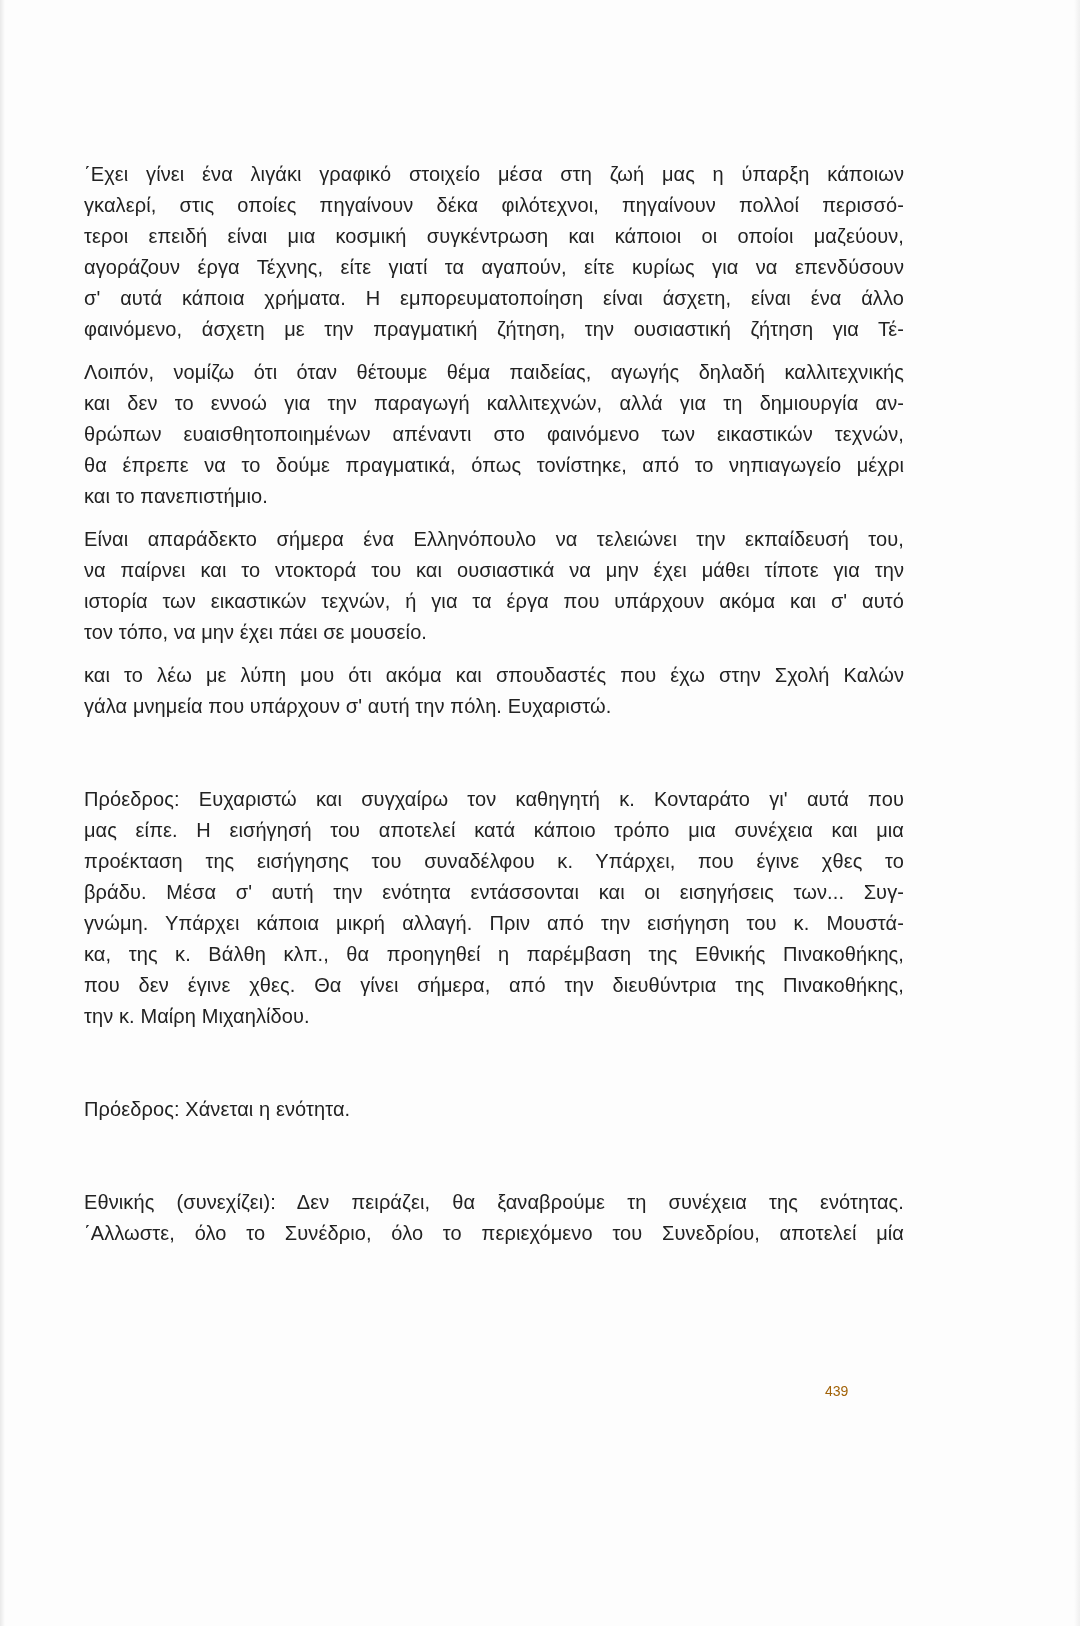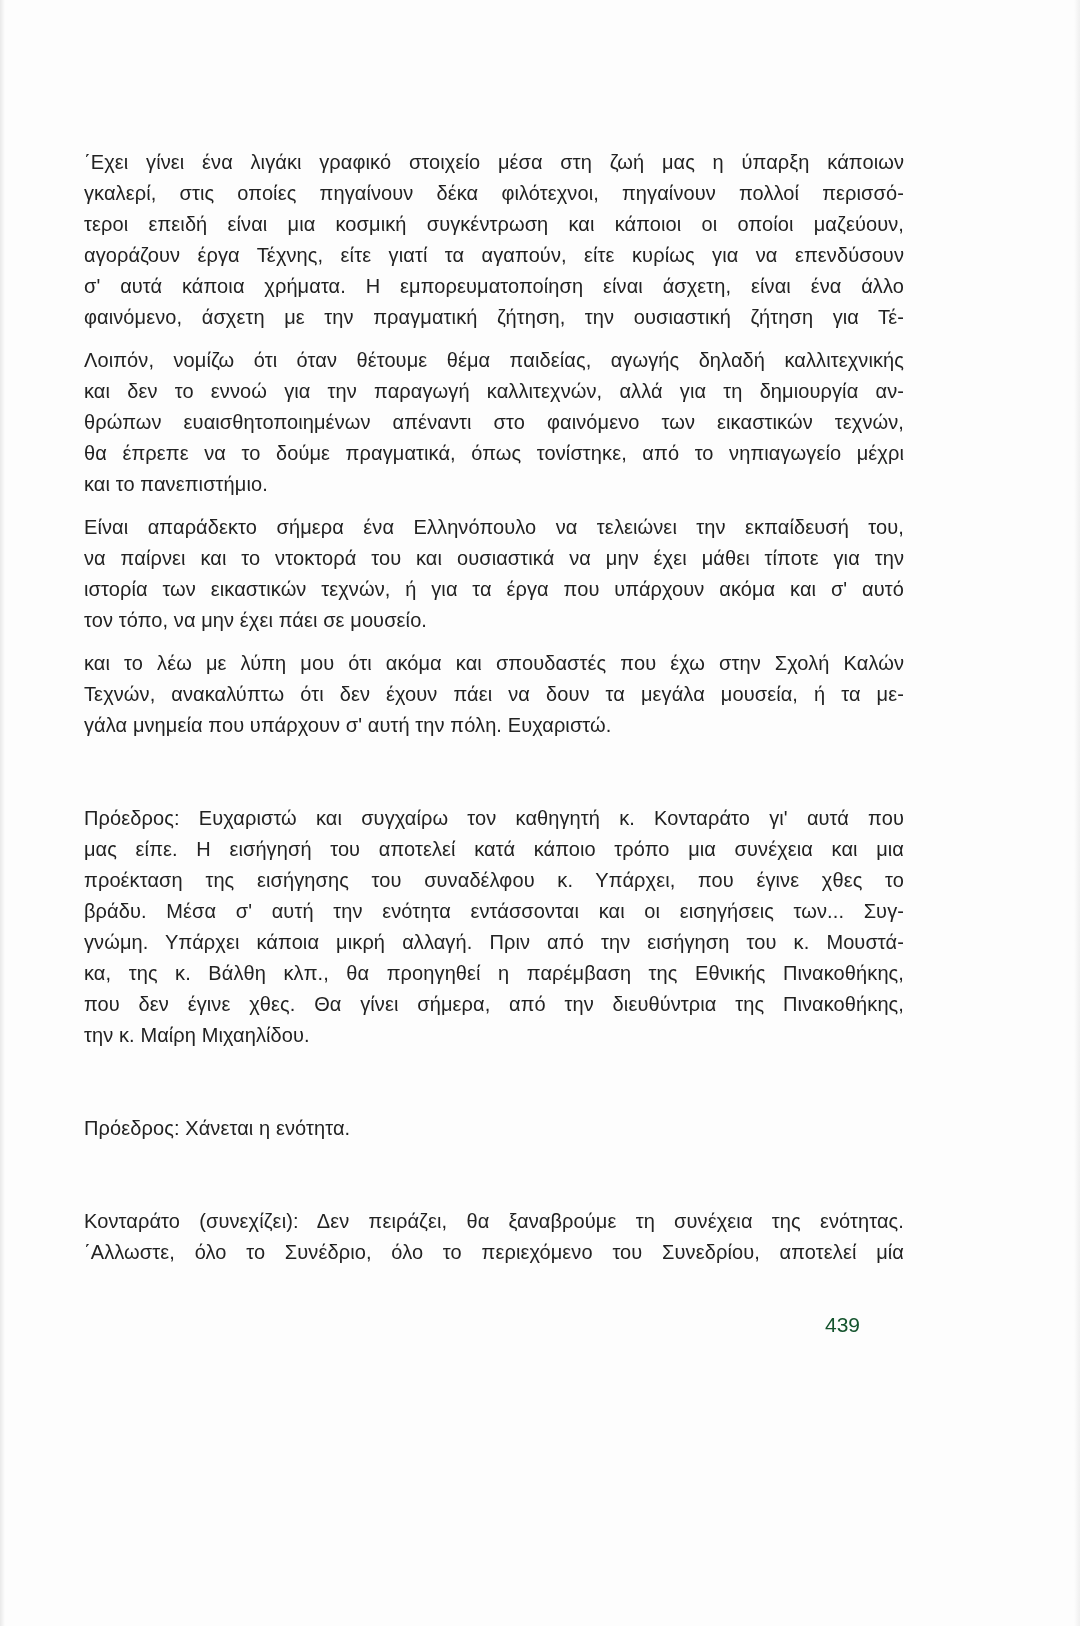--- a/index.html
+++ b/index.html
@@ -16,43 +16,43 @@
     background: linear-gradient(to right, #e9e9e9, #fdfdfd);
   }
   .page-edge-right {
     position: absolute; right: 0; top: 0; bottom: 0; width: 6px;
     background: linear-gradient(to left, #f0f0f0, #fdfdfd);
   }
   .body-text {
     position: absolute;
     left: 84px;
     width: 820px;
-    top: 147px;
+    top: 159px;
   }
   .para { margin: 0; }
   .line {
     display: block;
     font-size: 20px;
     line-height: 31px;
     height: 31px;
     white-space: nowrap;
     text-align: justify;
     text-align-last: justify;
     letter-spacing: 0.1px;
   }
   .line.last { text-align-last: left; }
   .gap-s { height: 12px; }
   .gap-l { height: 62px; }
   .speaker { font-weight: normal; }
   .page-number {
     position: absolute;
-    left: 825px; top: 1313px;
-    font-size: 21px;
+    left: 825px; top: 1379px;
+    font-size: 14px;
     line-height: 24px;
-    color: #14532d;
+    color: #a16207;
   }
 </style>
 </head>
 <body>
 
 <div class="page-edge"></div>
 <div class="page-edge-right"></div>
 
 <div class="body-text">
 
@@ -78,21 +78,20 @@
   <div class="para">
     <span class="line">Είναι απαράδεκτο σήμερα ένα Ελληνόπουλο να τελειώνει την εκπαίδευσή του,</span>
     <span class="line">να παίρνει και το ντοκτορά του και ουσιαστικά να μην έχει μάθει τίποτε για την</span>
     <span class="line">ιστορία των εικαστικών τεχνών, ή για τα έργα που υπάρχουν ακόμα και σ' αυτό</span>
     <span class="line last">τον τόπο, να μην έχει πάει σε μουσείο.</span>
   </div>
   <div class="gap-s"></div>
 
   <div class="para">
     <span class="line">και το λέω με λύπη μου ότι ακόμα και σπουδαστές που έχω στην Σχολή Καλών</span>
-    <span class="line">Τεχνών, ανακαλύπτω ότι δεν έχουν πάει να δουν τα μεγάλα μουσεία, ή τα με-</span>
     <span class="line last">γάλα μνημεία που υπάρχουν σ' αυτή την πόλη. Ευχαριστώ.</span>
   </div>
   <div class="gap-l"></div>
 
   <div class="para">
     <span class="line" style="white-space: pre;"><span class="speaker">Πρόεδρος:</span><span> Ευχαριστώ και συγχαίρω τον καθηγητή κ. Κονταράτο γι' αυτά που</span></span>
     <span class="line">μας είπε. Η εισήγησή του αποτελεί κατά κάποιο τρόπο μια συνέχεια και μια</span>
     <span class="line">προέκταση της εισήγησης του συναδέλφου κ. Υπάρχει, που έγινε χθες το</span>
     <span class="line">βράδυ. Μέσα σ' αυτή την ενότητα εντάσσονται και οι εισηγήσεις των... Συγ-</span>
     <span class="line">γνώμη. Υπάρχει κάποια μικρή αλλαγή. Πριν από την εισήγηση του κ. Μουστά-</span>
@@ -101,18 +100,18 @@
     <span class="line last">την κ. Μαίρη Μιχαηλίδου.</span>
   </div>
   <div class="gap-l"></div>
 
   <div class="para">
     <span class="line last" style="white-space: pre;"><span class="speaker">Πρόεδρος:</span><span> Χάνεται η ενότητα.</span></span>
   </div>
   <div class="gap-l"></div>
 
   <div class="para">
-    <span class="line" style="white-space: pre;"><span class="speaker">Κονταράτο</span><span> (συνεχίζει): Δεν πειράζει, θα ξαναβρούμε τη συνέχεια της ενότητας.</span></span>
+    <span class="line" style="white-space: pre;"><span class="speaker">Εθνικής</span><span> (συνεχίζει): Δεν πειράζει, θα ξαναβρούμε τη συνέχεια της ενότητας.</span></span>
     <span class="line">΄Αλλωστε, όλο το Συνέδριο, όλο το περιεχόμενο του Συνεδρίου, αποτελεί μία</span>
   </div>
 </div>
 
 <div class="page-number">439</div>
 
 </body></html>

